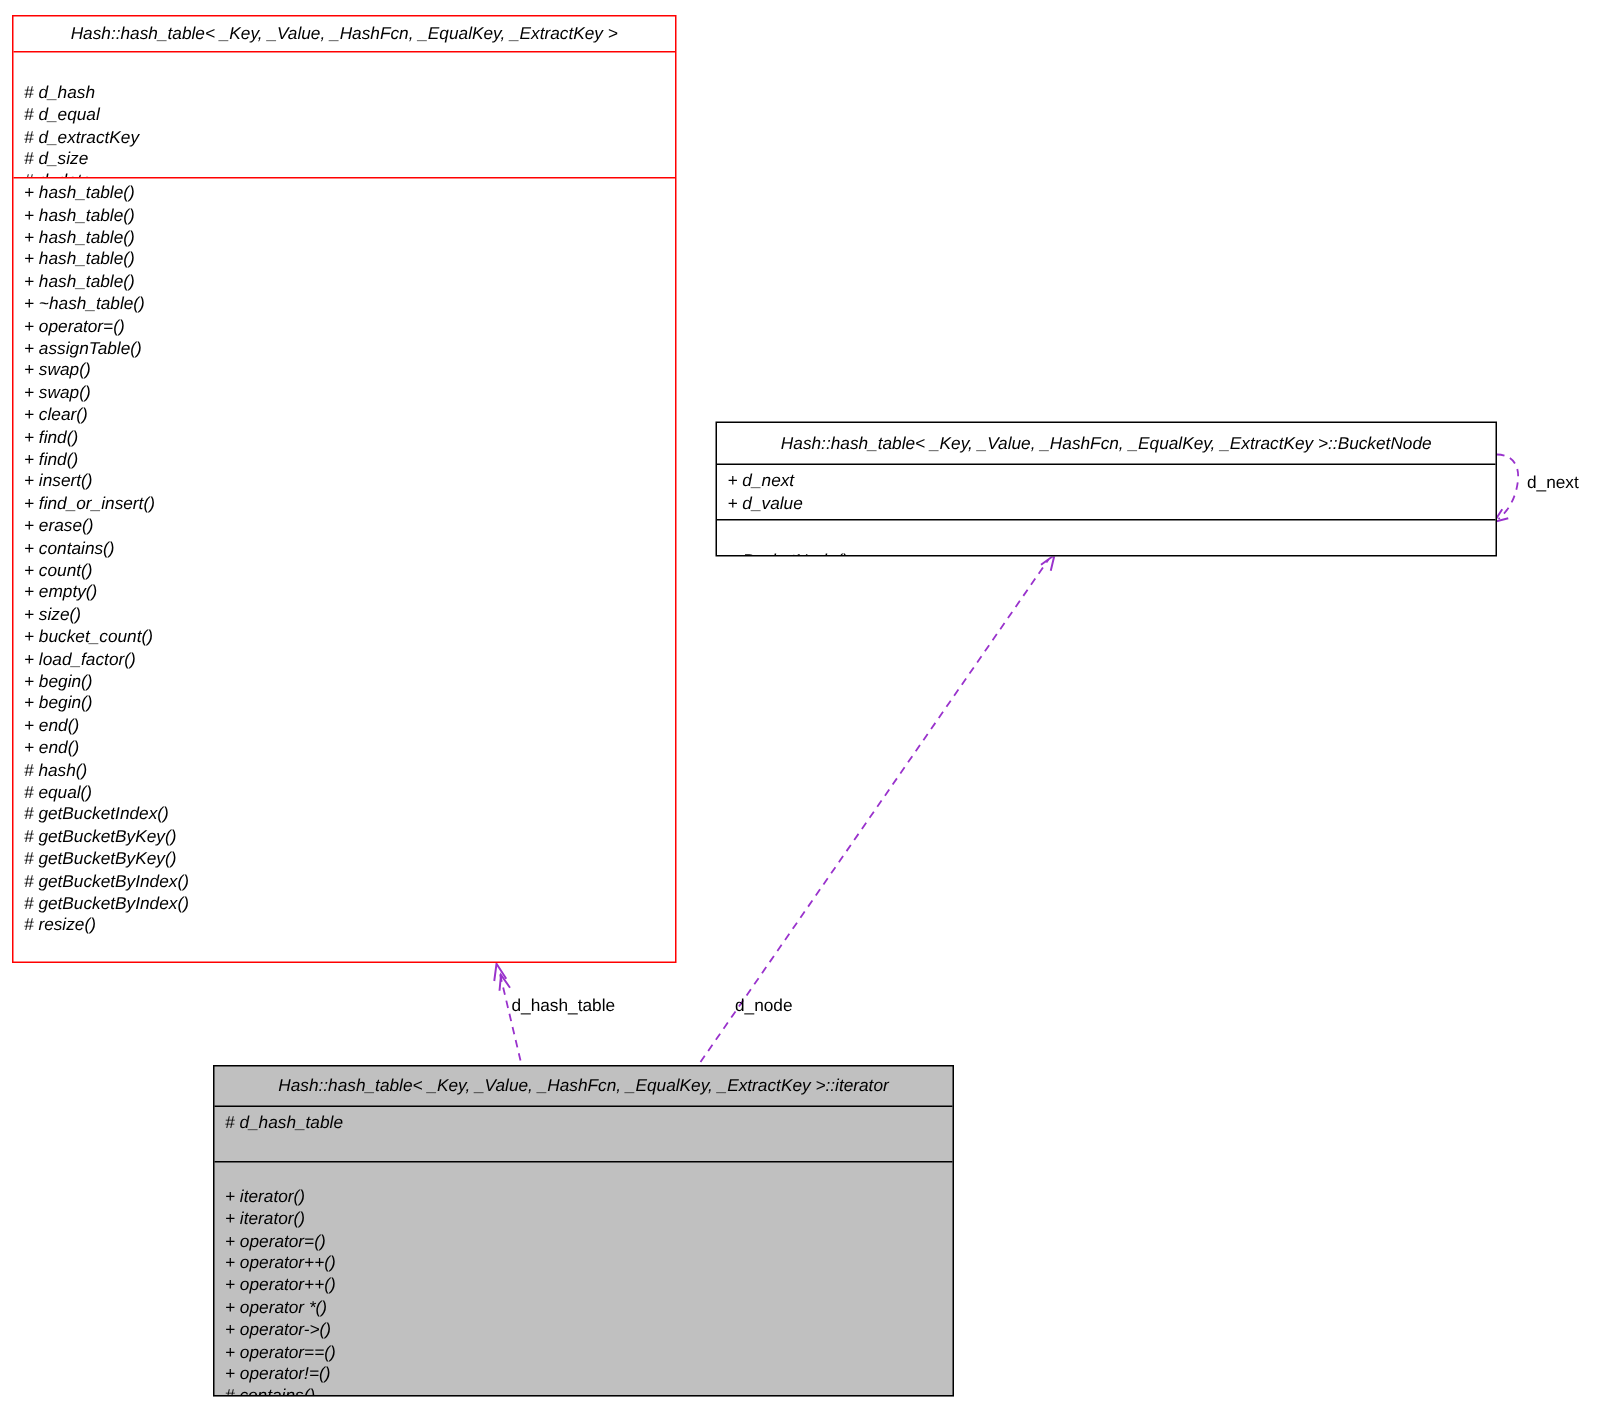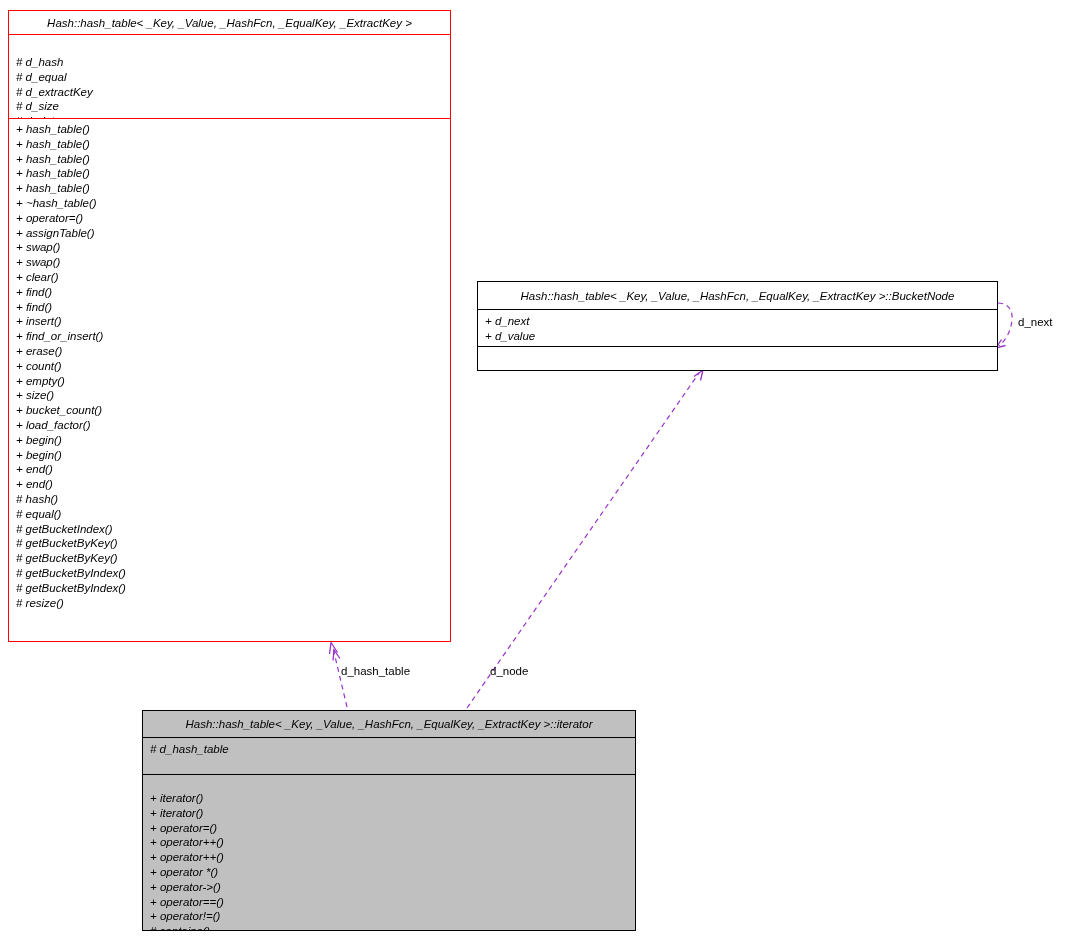--- a/index.html
+++ b/index.html
@@ -148,20 +148,21 @@
         <div class="member-line">+ operator=()</div>
         <div class="member-line">+ assignTable()</div>
         <div class="member-line">+ swap()</div>
         <div class="member-line">+ swap()</div>
         <div class="member-line">+ clear()</div>
         <div class="member-line">+ find()</div>
         <div class="member-line">+ find()</div>
         <div class="member-line">+ insert()</div>
         <div class="member-line">+ find_or_insert()</div>
         <div class="member-line">+ erase()</div>
+        <div class="member-line">+ contains()</div>
         <div class="member-line">+ count()</div>
         <div class="member-line">+ empty()</div>
         <div class="member-line">+ size()</div>
         <div class="member-line">+ bucket_count()</div>
         <div class="member-line">+ load_factor()</div>
         <div class="member-line">+ begin()</div>
         <div class="member-line">+ begin()</div>
         <div class="member-line">+ end()</div>
         <div class="member-line">+ end()</div>
         <div class="member-line"># hash()</div>

